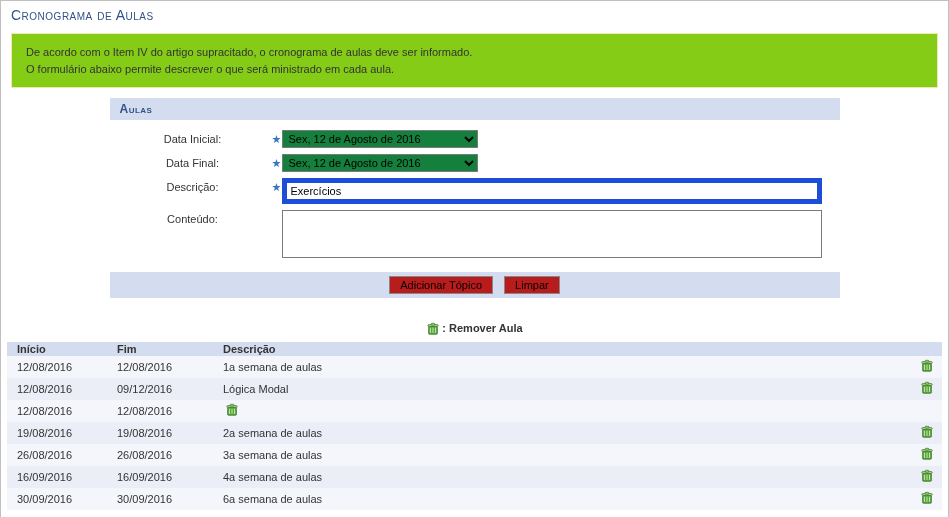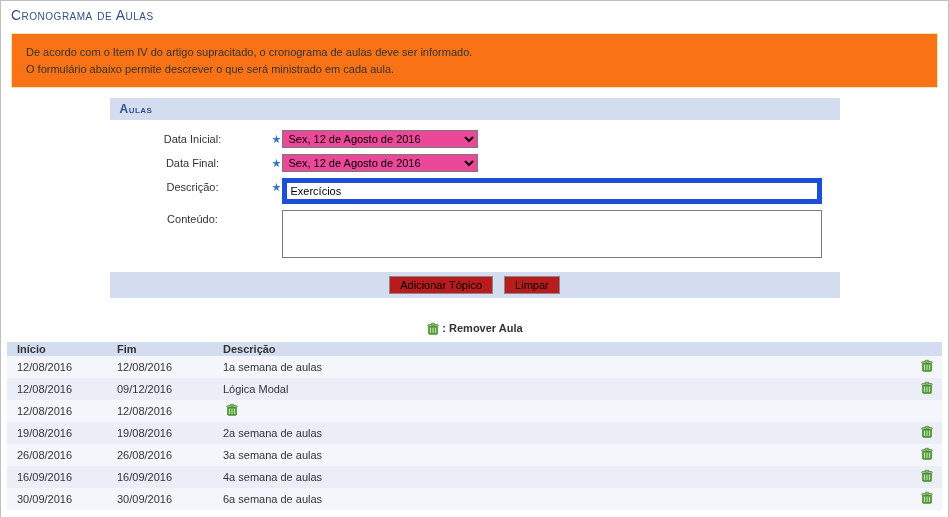--- a/index.html
+++ b/index.html
@@ -19,21 +19,21 @@
   }
   .page-title {
     color: #335188;
     font-weight: normal;
     font-variant: small-caps;
     font-size: 14px;
     padding: 6px 10px 4px 10px;
     letter-spacing: 0.5px;
   }
   .info-box {
-    background: #f97316;
+    background: #84cc16;
     border: 1px solid #f0e8b0;
     margin: 6px 10px 10px 10px;
     padding: 10px 14px;
     color: #333;
     font-size: 11px;
     line-height: 1.5;
   }
   .section {
     margin: 0 auto;
     width: 730px;
@@ -69,21 +69,21 @@
     width: 12px;
   }
   .form-control {
     flex: 1;
   }
   select.date-select {
     width: 196px;
     font-size: 11px;
     padding: 1px 2px;
     border: 1px solid #7a7a7a;
-    background: #ec4899;
+    background: #15803d;
   }
   input.text-input {
     width: 540px;
     font-size: 11px;
     padding: 2px 4px;
     border: 5px solid #1d4ed8;
   }
   textarea.content-area {
     width: 540px;
     height: 48px;

